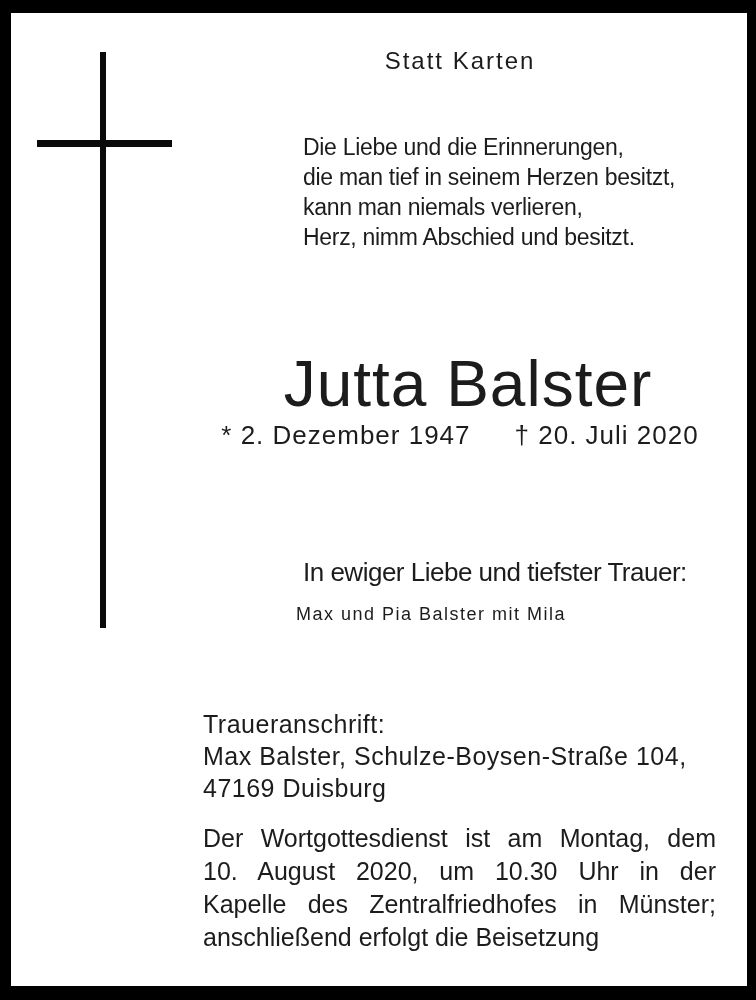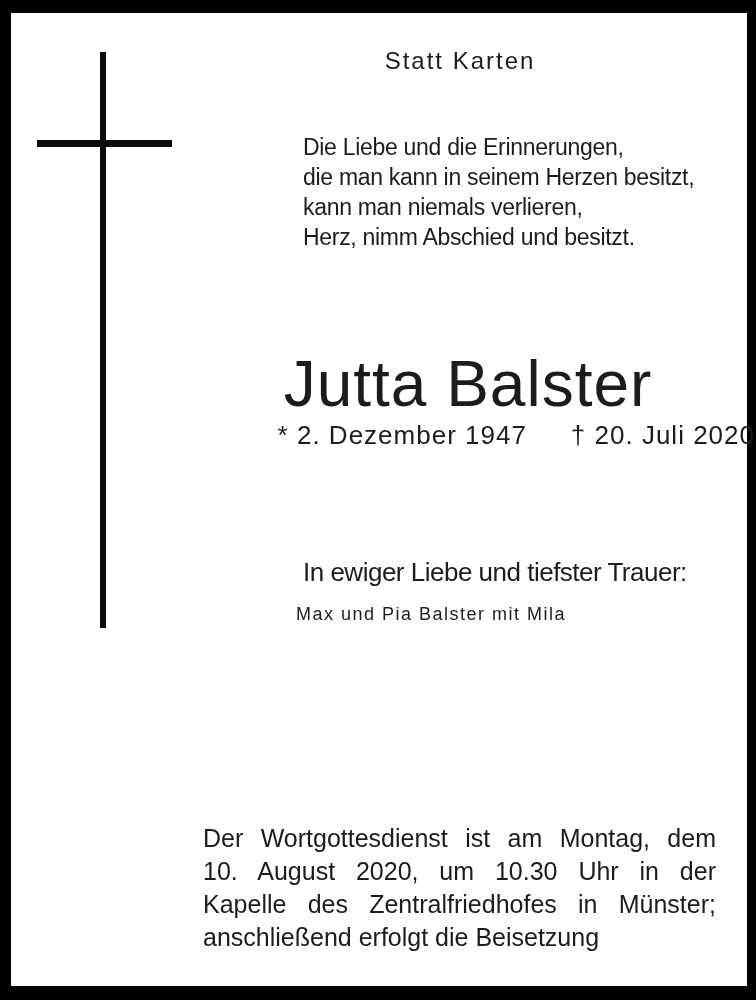--- a/index.html
+++ b/index.html
@@ -59,21 +59,21 @@
     top: 344px;
     font-size: 64px;
     font-weight: 400;
     letter-spacing: 1px;
     line-height: 1;
     margin: 8px;
   }
   .dates {
     top: 420px;
     display: flex;
-    justify-content: flex-end;
+    justify-content: center;
     gap: 44px;
     font-size: 26px;
     letter-spacing: 1px;
   }
   .poem {
     position: absolute;
     left: 303px;
     top: 132px;
     font-size: 23px;
     letter-spacing: -0.3px;
@@ -131,36 +131,41 @@
 
   <div>
     <div class="cross-v"></div>
     <div class="cross-h"></div>
   </div>
 
   <div class="center-col-item pre-header">Statt Karten</div>
 
   <div class="poem">
     <div class="poem-line">Die Liebe und die Erinnerungen,</div>
-    <div class="poem-line">die man kann in seinem Herzen besitzt,</div>
+    <div class="poem-line">die man tief in seinem Herzen besitzt,</div>
     <div class="poem-line">kann man niemals verlieren,</div>
     <div class="poem-line">Herz, nimm Abschied und besitzt.</div>
   </div>
 
   <h1 class="center-col-item name">Jutta Balster</h1>
 
   <div class="center-col-item dates">
     <span>* 2. Dezember 1947</span>
     <span>† 20. Juli 2020</span>
   </div>
 
   <div class="mourning-intro">In ewiger Liebe und tiefster Trauer:</div>
 
   <div class="mourners">Max und Pia Balster mit Mila</div>
 
+  <div class="address">
+    <div>Traueranschrift:</div>
+    <div>Max Balster, Schulze-Boysen-Straße 104,</div>
+    <div>47169 Duisburg</div>
+  </div>
 
   <div class="service">
     <div class="justify-line">Der Wortgottesdienst ist am Montag, dem</div>
     <div class="justify-line">10. August 2020, um 10.30 Uhr in der</div>
     <div class="justify-line">Kapelle des Zentralfriedhofes in Münster;</div>
     <div class="last-line">anschließend erfolgt die Beisetzung</div>
   </div>
 
 </div>
 

